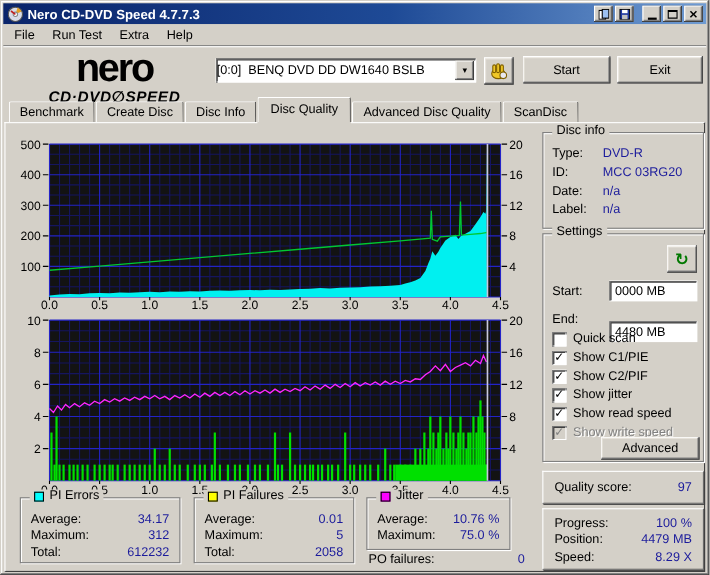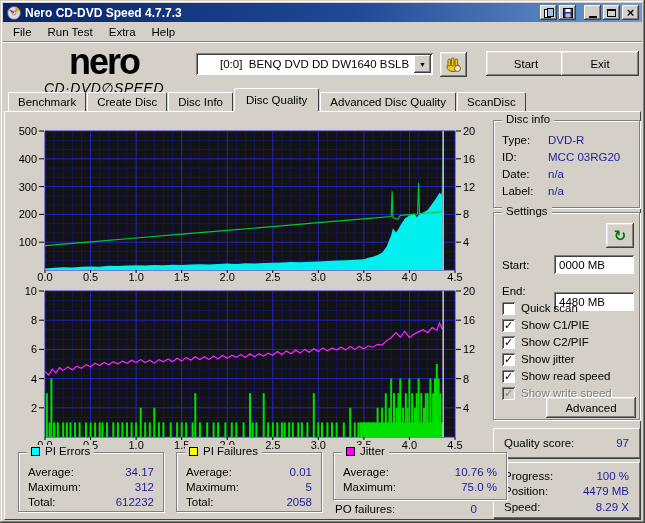--- a/index.html
+++ b/index.html
@@ -18,30 +18,30 @@
   .minbar{width:8px;height:2px;background:#000;margin-top:8px}
   .maxbox{width:9px;height:8px;border:1px solid #000;border-top:2px solid #000}
   .closex{font-weight:bold;font-size:13px;line-height:10px}
   
   .menubar{left:3px;top:22px;right:3px;height:19px;background:#d4d0c8;display:flex;align-items:center;padding-left:2px}
   .menuitem{padding:2px 8px;cursor:default}
   .menusep{left:3px;top:41px;right:3px;height:2px;border-top:1px solid #808080;border-bottom:1px solid #fff}
   
   .logo{left:14px;top:44px;width:180px;text-align:center;line-height:1}
   .logo1{font-size:36px;font-weight:bold;letter-spacing:-2px}
-  .logo2{font-size:14px;font-weight:normal;font-style:italic;letter-spacing:0.5px;margin-top:1px}
+  .logo2{font-size:14px;font-weight:bold;font-style:italic;letter-spacing:0.5px;margin-top:1px}
   .sunken{background:#fff;box-shadow:inset 1px 1px 0 #808080,inset -1px -1px 0 #fff,inset 2px 2px 0 #404040}
   .combo{left:196px;top:53px;width:237px;height:22px;display:flex;align-items:center}
-  .combotext{flex:1;padding-left:24px;white-space:pre;overflow:hidden}
+  .combotext{flex:1;padding-left:1px;white-space:pre;overflow:hidden}
   .droparrow{width:17px;height:18px;margin-right:2px;background:#d4d0c8;display:flex;align-items:center;justify-content:center;
              font-size:7px;box-shadow:inset -1px -1px 0 #404040,inset 1px 1px 0 #fff,inset -2px -2px 0 #808080}
   .btn3d{background:#d4d0c8;display:flex;align-items:center;justify-content:center;cursor:default;
          box-shadow:inset -1px -1px 0 #404040,inset 1px 1px 0 #fff,inset -2px -2px 0 #808080,inset 2px 2px 0 #e6e2da}
   .handbtn{left:440px;top:52px;width:27px;height:25px}
-  .startbtn{left:486px;top:51px;width:80px;height:25px}
+  .startbtn{left:475px;top:51px;width:80px;height:25px}
   .exitbtn{left:561px;top:51px;width:78px;height:25px}
   
   .tabstrip{left:8px;top:91px;height:21px;display:flex;align-items:center}
   .tab{background:#d4d0c8;padding:3px 9px 3px 9px;margin-right:1px;border-top:1px solid #fff;border-left:1px solid #fff;
        border-right:1px solid #404040;border-top-left-radius:2px;border-top-right-radius:2px;position:relative;z-index:1;cursor:default}
   .tab.active{padding:5px 11px;margin-top:-4px;z-index:3;box-shadow:0 2px 0 #d4d0c8}
   .tabpage{left:4px;top:111px;width:637px;height:409px;background:#d4d0c8;border-top:1px solid #fff;border-left:1px solid #fff;
            border-right:1px solid #404040;border-bottom:1px solid #404040;z-index:0}
   
   svg text{font-family:"Liberation Sans","DejaVu Sans",sans-serif}
@@ -572,21 +572,21 @@
       <div class="row">
           <span>Maximum:</span>
           <span class="val">5</span>
         </div>
       <div class="row">
           <span>Total:</span>
           <span class="val">2058</span>
         </div>
     </div>
   </div>
-  <div class="abs gbox" style="left:333px;top:452px;width:174px;height:48px">
+  <div class="abs gbox" style="left:333px;top:452px;width:131px;height:48px">
     <span class="gtitle">
         <span class="swatch" style="background: rgb(255, 0, 255);"></span>
         <span>Jitter</span>
       </span>
     <div class="statrows">
       <div class="row">
           <span>Average:</span>
           <span class="val">10.76 %</span>
         </div>
       <div class="row">

